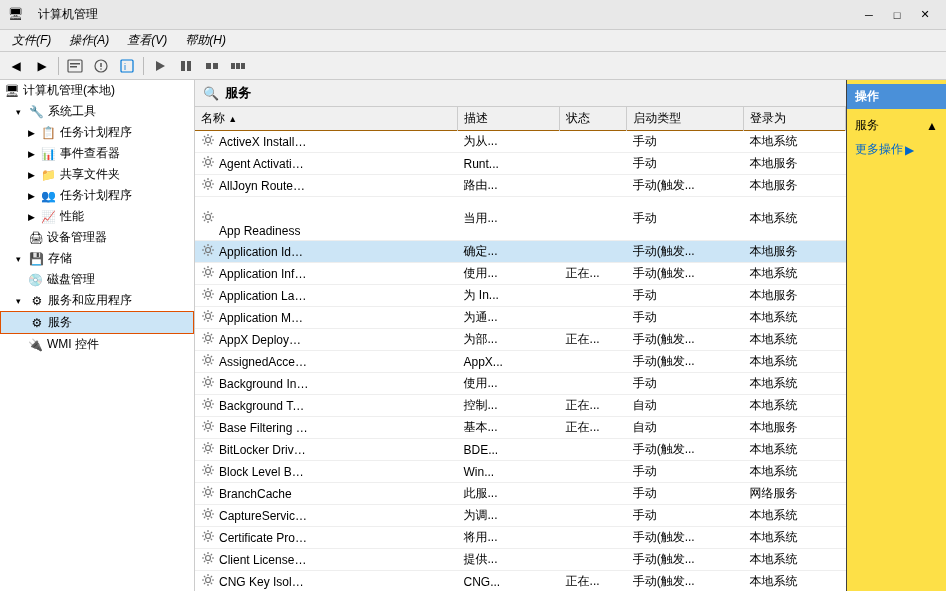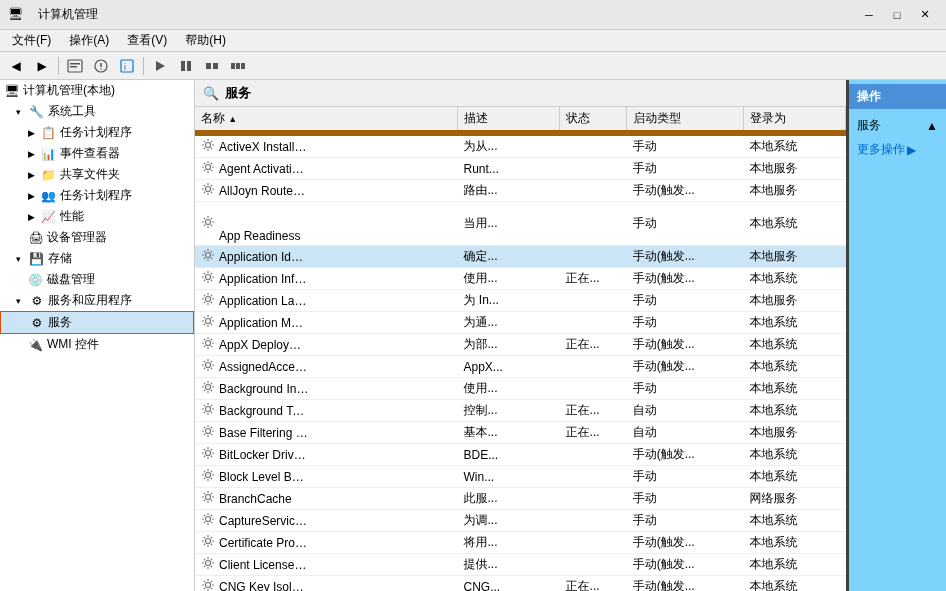--- a/index.html
+++ b/index.html
@@ -59,20 +59,21 @@
       display: flex;
       align-items: center;
       padding: 0 4px;
       border-bottom: 1px solid #ccc;
       gap: 2px;
     }
     .menu-item {
       padding: 2px 8px;
       font-size: 12px;
       cursor: pointer;
+      font-style: italic;
     }
 
     
     .toolbar {
       background: #f0f0f0;
       height: 28px;
       display: flex;
       align-items: center;
       padding: 0 4px;
       border-bottom: 1px solid #ccc;
@@ -175,21 +176,21 @@
       overflow-y: auto;
       overflow-x: hidden;
     }
     table {
       width: 100%;
       border-collapse: collapse;
       font-size: 12px;
     }
     thead tr {
       background: #f0f0f0;
-      border-bottom: 6px solid #a16207;
+      border-bottom: 1px solid #a16207;
     }
     thead th {
       text-align: left;
       padding: 3px 6px;
       font-weight: normal;
       border-right: 1px solid #ccc;
       white-space: nowrap;
       cursor: pointer;
       user-select: none;
     }
@@ -201,22 +202,22 @@
       padding: 2px 6px;
       white-space: nowrap;
       overflow: hidden;
       max-width: 120px;
       text-overflow: ellipsis;
     }
 
     
     .right-panel {
       width: 100px;
-      background: #7dd3fc;
-      border-left: 3px solid #404040;
+      background: #fde047;
+      border-left: 1px solid #404040;
       padding: 4px 0;
     }
     .right-panel-header {
       padding: 4px 8px;
       font-weight: bold;
       font-size: 12px;
       background: #4a90d9;
       color: white;
       display: flex;
       justify-content: space-between;

